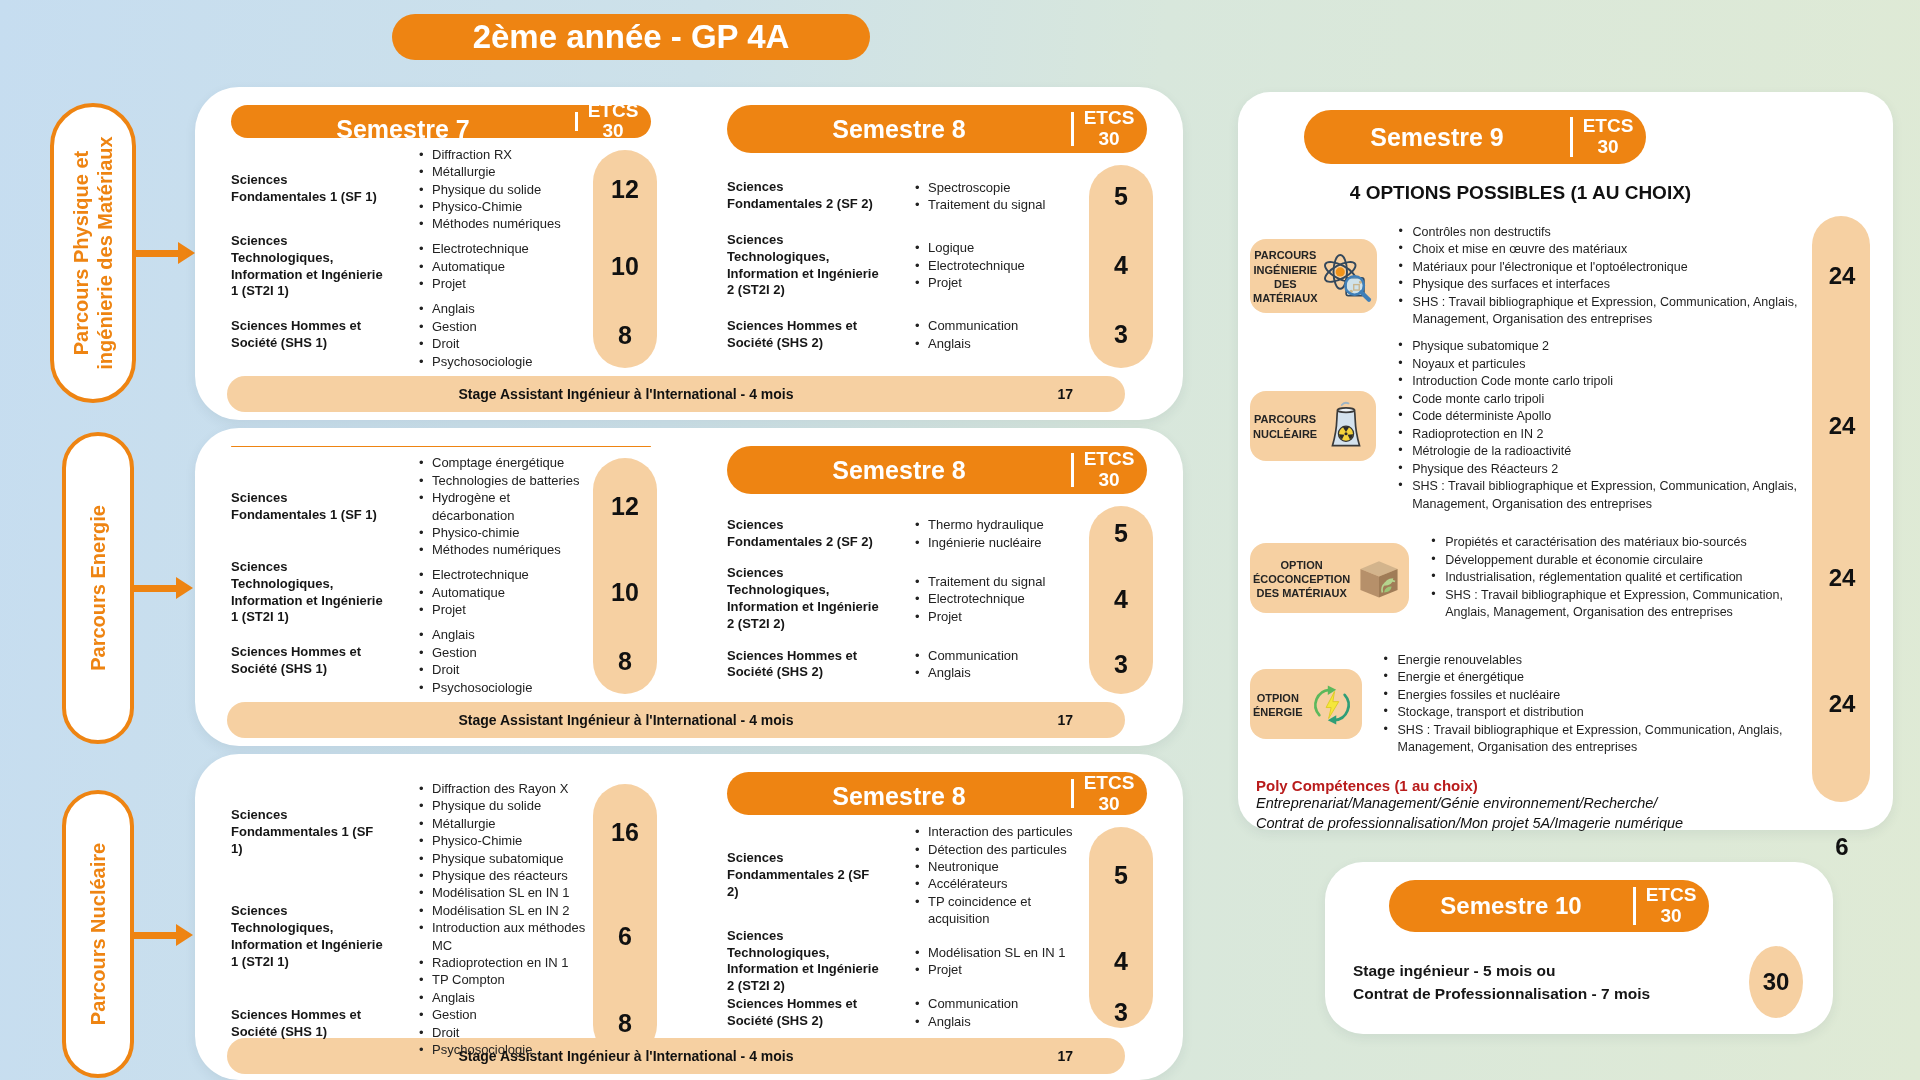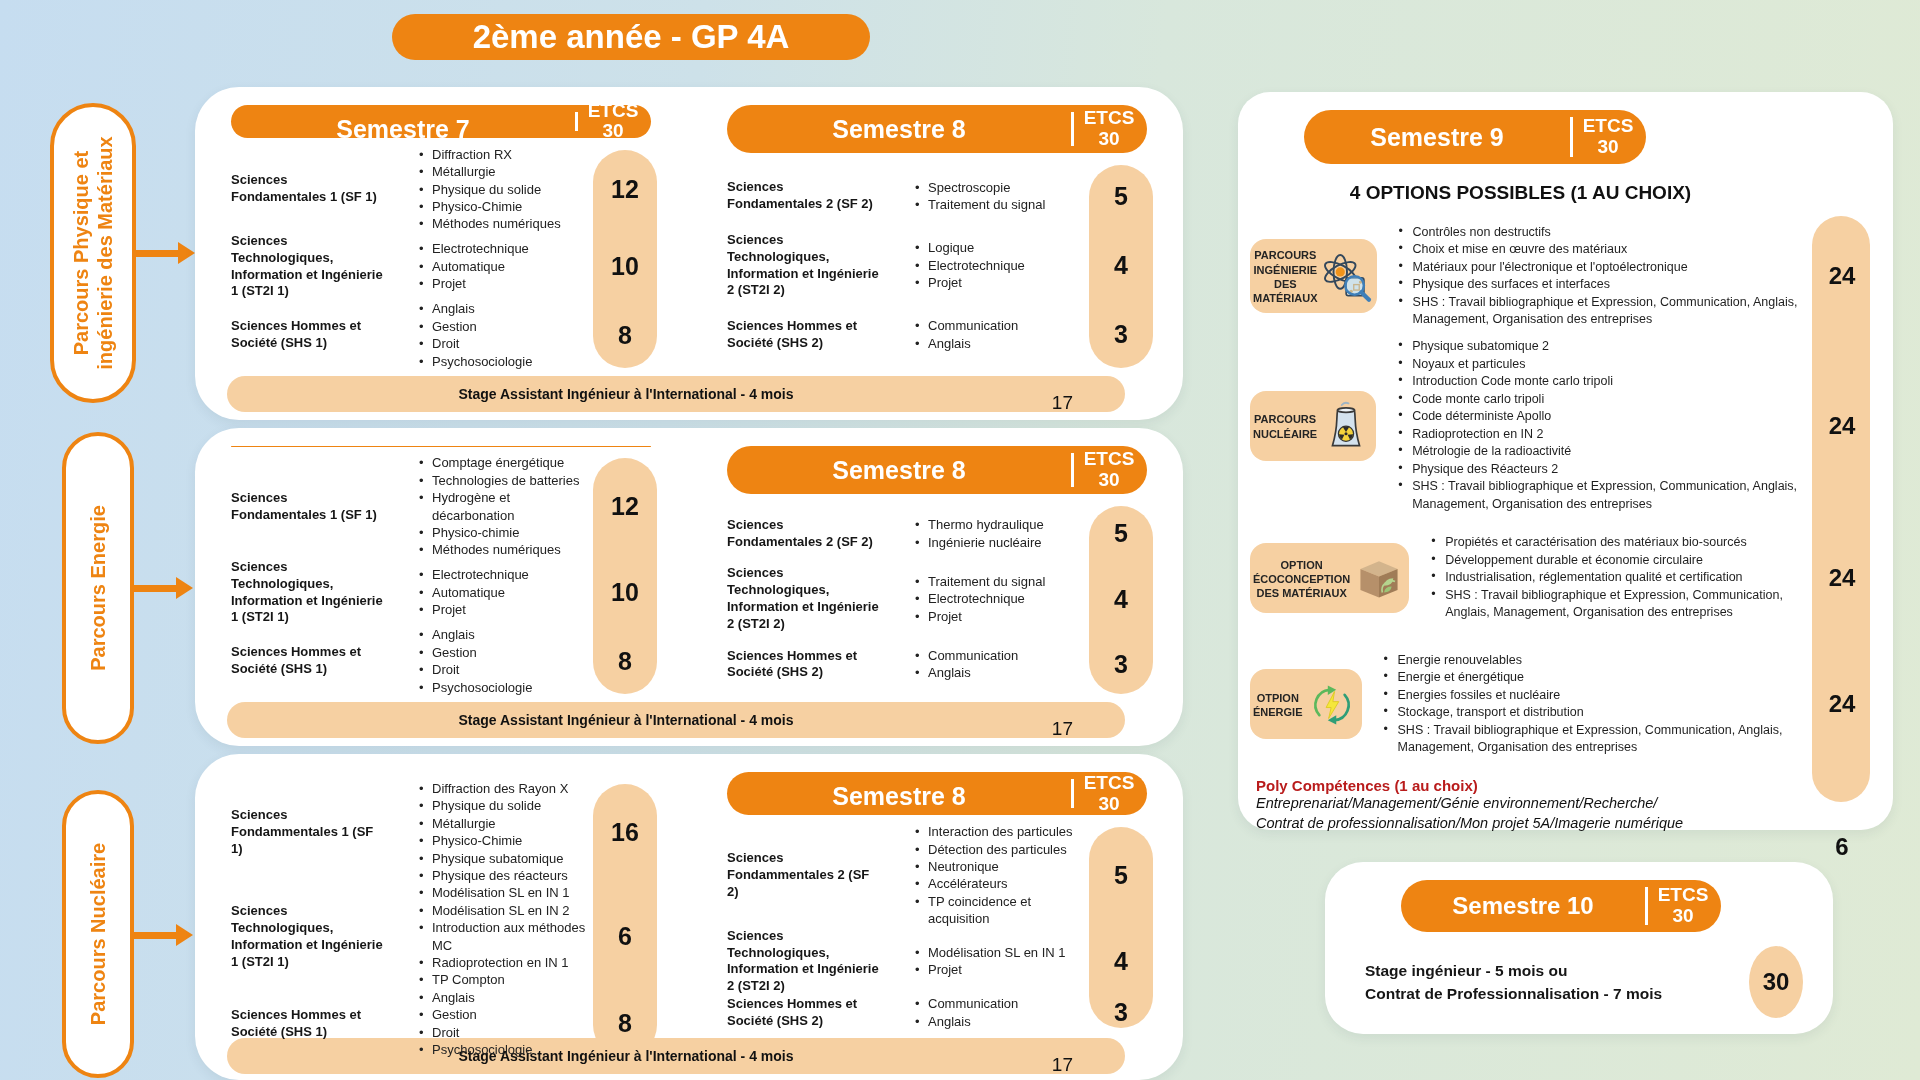--- a/index.html
+++ b/index.html
@@ -52,21 +52,21 @@
   .row-label{flex:0 0 152px;font-size:13px;font-weight:bold;color:#161616;line-height:1.3;}
   .row-items{flex:1;margin:0;padding:0 6px 0 36px;list-style:none;}
   .row-items li{font-size:13px;color:#222;line-height:1.34;position:relative;padding-left:13px;}
   .row-items li::before{content:"•";position:absolute;left:0;top:0;}
   .row-credit{flex:0 0 64px;text-align:center;font-size:25px;font-weight:bold;color:#111;}
   .stage-bar{position:absolute;left:32px;right:58px;bottom:8px;height:36px;background:#f6d0a2;border-radius:18px;}
   #card-2 .stage-bar{bottom:6px;}
   .stage-label{position:absolute;left:0;right:100px;top:50%;transform:translateY(-50%);
                text-align:center;font-weight:bold;font-size:14px;color:#111;}
   .stage-credit{position:absolute;right:52px;top:50%;transform:translateY(-50%);
-                font-weight:normal;font-size:19px;color:#111;margin-top:9px;}
+                font-weight:bold;font-size:14px;color:#111;}
 
   
   #sem9-card{position:absolute;left:1238px;top:92px;width:655px;height:738px;background:#fff;
              border-radius:32px;box-shadow:0 4px 12px rgba(40,60,80,.08);box-sizing:border-box;}
   #sem9-card .sem-header{width:342px;margin:18px 0 0 66px;height:54px;border-radius:30px;}
   #sem9-card .sem-title{line-height:54px;font-size:25px;}
   .sem9-subtitle{margin:18px 130px 6px 40px;text-align:center;font-size:19px;font-weight:bold;color:#111;}
   .options-wrap{position:relative;padding:4px 90px 0 12px;}
   .credit-strip-9{position:absolute;top:124px;bottom:28px;right:23px;width:58px;
                   background:#f6d0a2;border-radius:30px;}
@@ -84,21 +84,21 @@
   .option-items li{font-size:12.5px;color:#1f1f1f;line-height:1.4;position:relative;padding-left:14px;}
   .option-items li::before{content:"•";position:absolute;left:0;top:-1px;}
   .option-credit{position:absolute;right:-68px;width:58px;text-align:center;
                  font-size:24px;font-weight:bold;color:#111;}
   .poly-row{position:relative;margin-top:12px;padding-left:6px;}
   .poly-title{font-size:15px;font-weight:bold;color:#b91c1c;}
   .poly-line{font-size:14.5px;font-style:italic;color:#111;line-height:1.35;}
 
   
   #sem10-card{position:absolute;left:1325px;top:862px;width:508px;height:172px;background:#fff;
-              border-radius:38px;box-shadow:0 4px 12px rgba(40,60,80,.08);box-sizing:border-box;padding-left:12px;}
+              border-radius:38px;box-shadow:0 4px 12px rgba(40,60,80,.08);box-sizing:border-box;}
   #sem10-card .sem-header{width:320px;margin:18px 0 0 64px;height:52px;border-radius:28px;}
   #sem10-card .sem-title{line-height:52px;font-size:24px;}
   .sem10-body{display:flex;align-items:center;padding:14px 30px 0 28px;}
   .sem10-text{font-size:15.5px;font-weight:bold;color:#161616;line-height:1.5;}
   .sem10-credit{margin-left:auto;width:54px;height:72px;background:#f6d0a2;border-radius:50%;
                 display:flex;align-items:center;justify-content:center;font-size:24px;font-weight:bold;color:#111;}
 </style>
 </head>
 <body>
 

